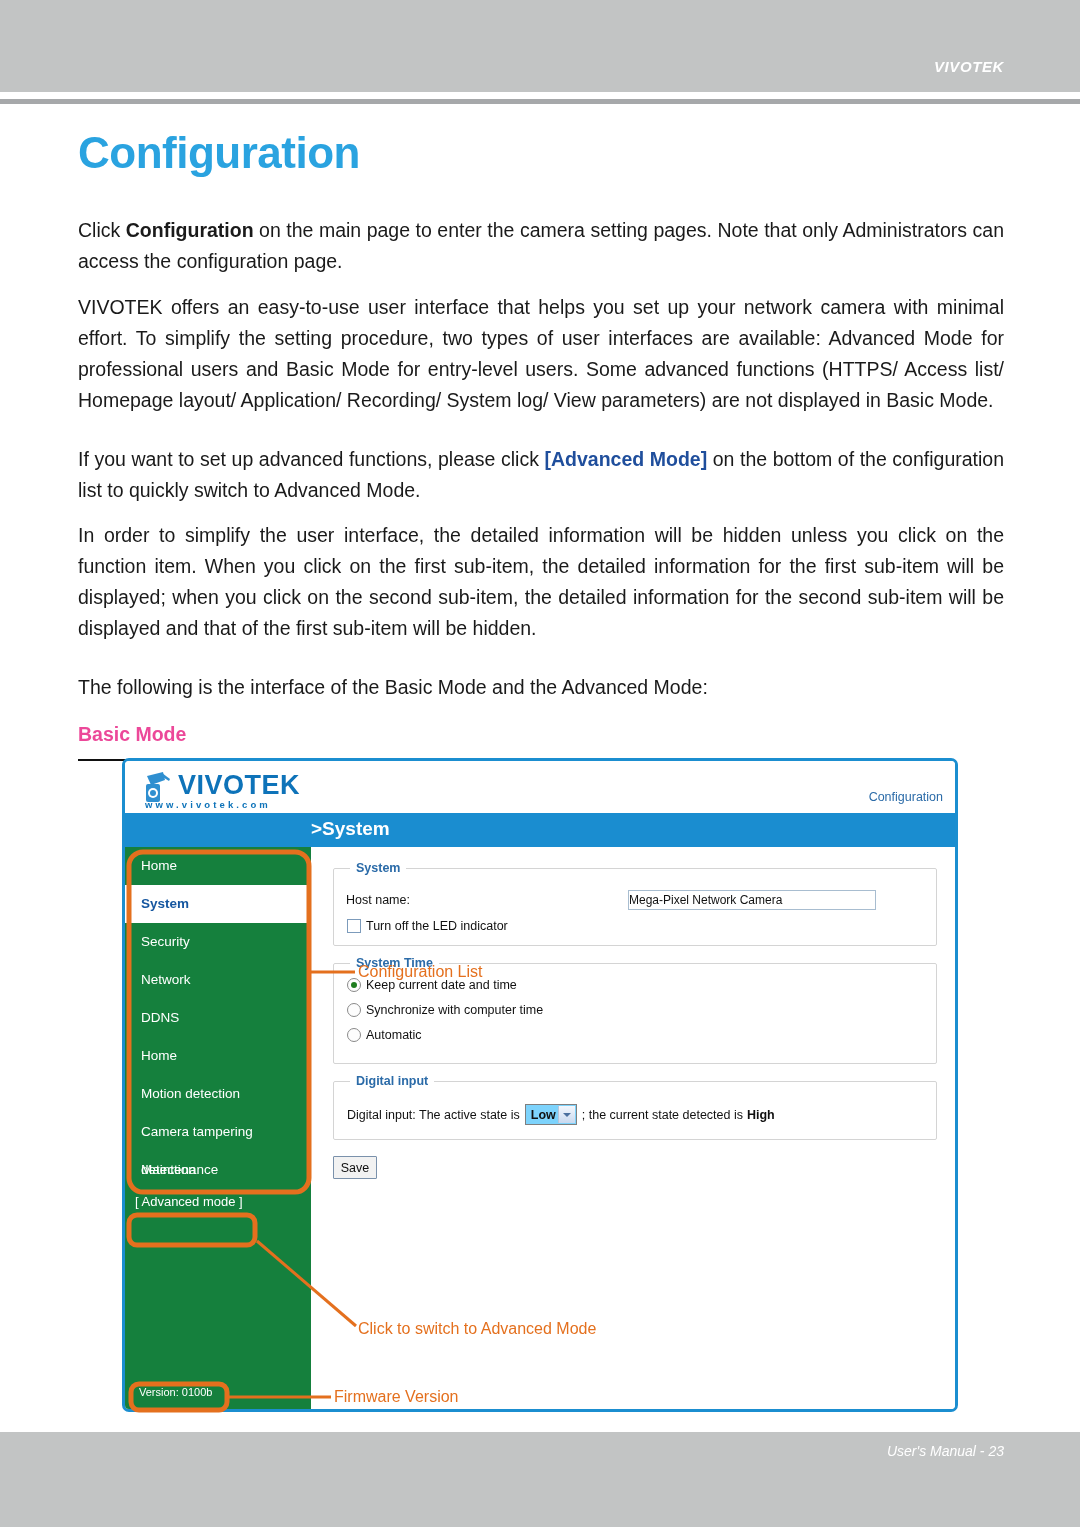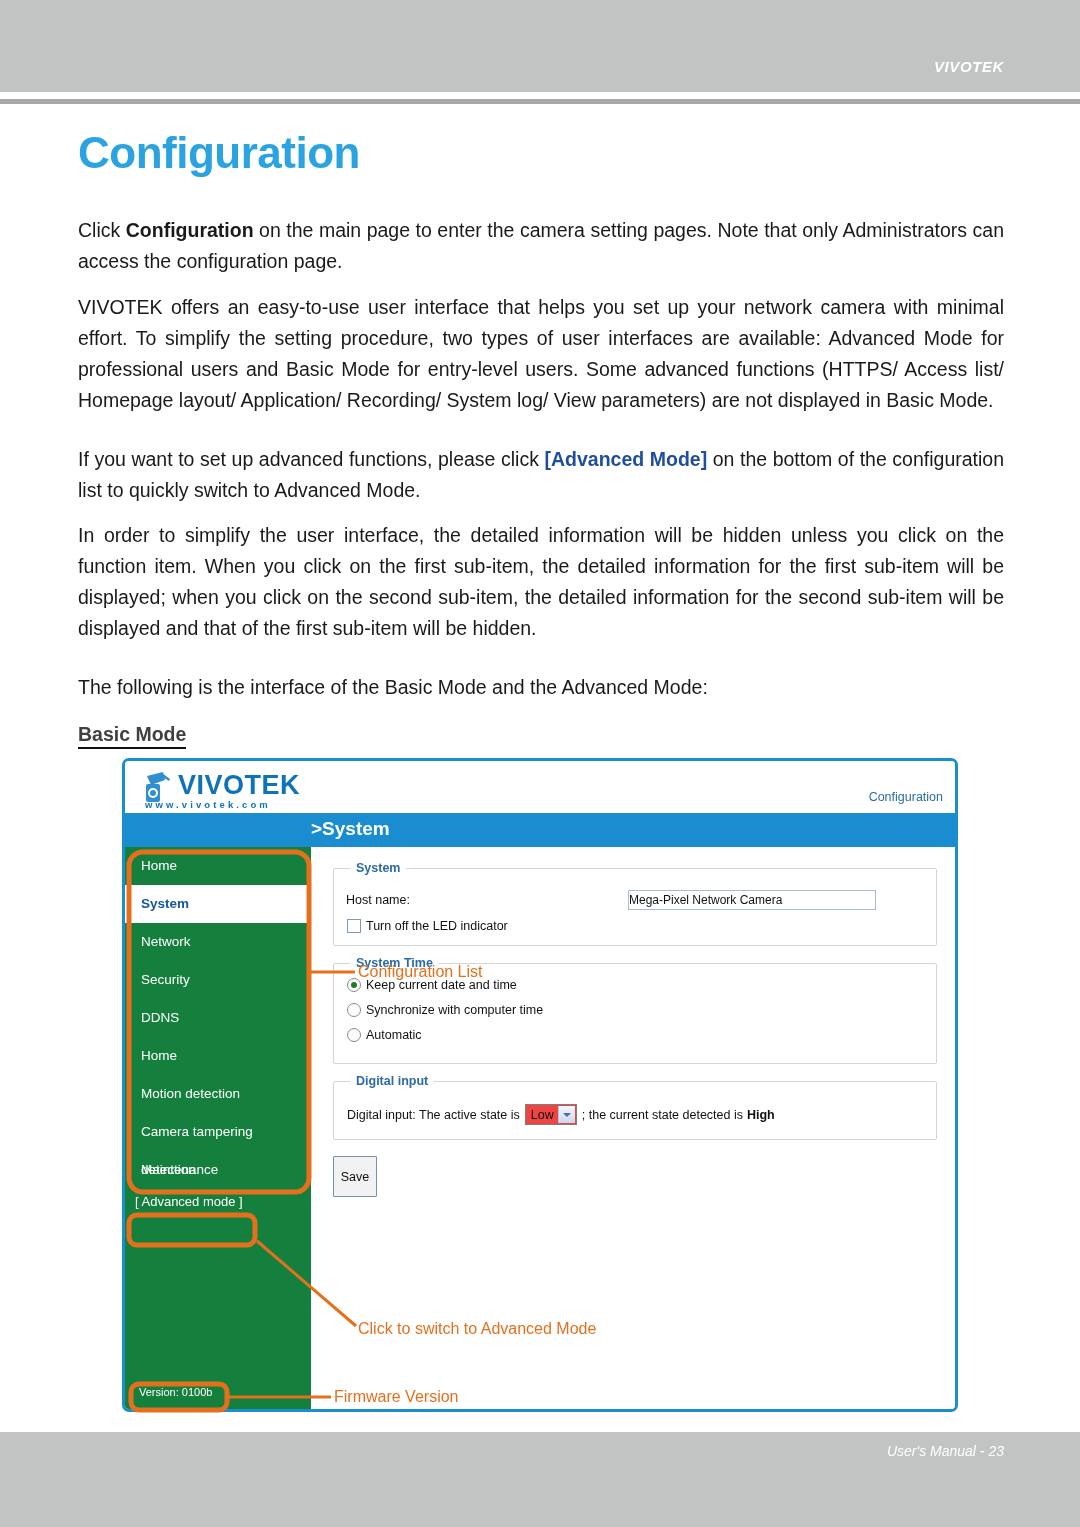--- a/index.html
+++ b/index.html
@@ -66,23 +66,23 @@
   .p2 { top: 292px; }
   .p3 { top: 444px; }
   .p4 { top: 520px; }
   .p5 { top: 672px; }
 
   .subhead {
     position: absolute;
     left: 78px; top: 723px;
     font-size: 19.5px;
     font-weight: bold;
-    color: #404040;
+    color: #ec4899;
     border-bottom: 2px solid #111111;
-    padding-bottom: 1px;
+    padding-bottom: 13px;
   }
 
   
   .shot {
     position: absolute;
     left: 122px; top: 758px;
     width: 836px; height: 654px;
     background: #ffffff;
     border: 3px solid #1b8ed0;
     border-radius: 7px;
@@ -268,26 +268,26 @@
   .di-row {
     display: flex;
     align-items: center;
     margin: 8px 0 4px 1px;
     font-size: 12.5px;
     color: #111111;
   }
   .sel {
     width: 52px; height: 21px;
     border: 1px solid #7f7f7f;
-    background: #ef4444;
+    background: #7dd3fc;
     margin: 0 5px;
     display: inline-flex;
     align-items: center;
     font-size: 12.5px;
-    font-weight: normal;
+    font-weight: bold;
     color: #111;
     padding-left: 5px;
     box-sizing: border-box;
     position: relative;
   }
   .sel .arrowbox {
     position: absolute;
     right: 1px; top: 1px;
     width: 16px; bottom: 1px;
     background: linear-gradient(#f3f7fd, #c9d9ef);
@@ -299,21 +299,21 @@
   .sel .arrowbox::after {
     content: "";
     width: 0; height: 0;
     border-left: 4px solid transparent;
     border-right: 4px solid transparent;
     border-top: 4px solid #4a6f9e;
   }
   .bold-state { font-weight: bold; margin-left: 4px; }
   .save-btn {
     margin-top: 6px;
-    width: 44px; height: 41px;
+    width: 44px; height: 23px;
     border: 1px solid #7a91ab;
     background: #f2f2f2;
     font-size: 12.5px;
     color: #111111;
     font-family: "Liberation Sans", sans-serif;
     border-radius: 1px;
     cursor: pointer;
   }
 
   
@@ -386,22 +386,22 @@
     </div>
     <div class="shot-config-link">Configuration</div>
   </div>
 
   <div class="shot-crumbbar"></div>
   <div class="shot-crumb">&gt;System</div>
 
   <div class="shot-sidebar">
     <div class="nav-item"><span>Home</span></div>
     <div class="nav-item active"><span>System</span></div>
+    <div class="nav-item"><span>Security</span></div>
     <div class="nav-item"><span>Network</span></div>
-    <div class="nav-item"><span>Security</span></div>
     <div class="nav-item"><span>DDNS</span></div>
     <div class="nav-item"><span>Home</span></div>
     <div class="nav-item"><span>Motion detection</span></div>
     <div class="nav-item"><span>Camera tampering detection</span></div>
     <div class="nav-item"><span>Maintenance</span></div>
 
     <div class="adv-mode">[ Advanced mode ]</div>
     <div class="version-tag">Version: 0100b</div>
   </div>
 

